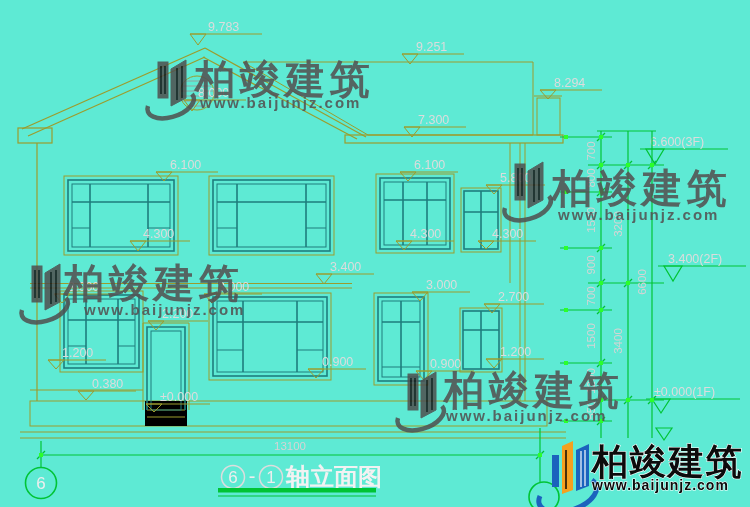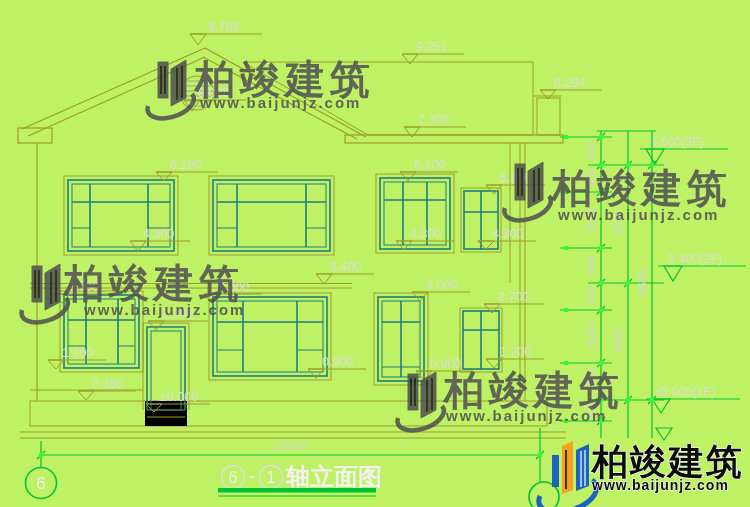--- a/index.html
+++ b/index.html
@@ -1,16 +1,16 @@
 <!DOCTYPE html>
 <html><head>
 <meta charset="utf-8">
 <style>
   html,body{margin:0;padding:0;background:#000;}
-  .stage{position:relative;width:750px;height:507px;background:#bef264;overflow:hidden;
+  .stage{position:relative;width:750px;height:507px;background:#5eead4;overflow:hidden;
          font-family:"Liberation Sans",sans-serif;}
   svg{position:absolute;left:0;top:0;}
   .oline{stroke:#9c9c2c;fill:none;stroke-width:1.2;}
   .othin{stroke:#9c9c2c;fill:none;stroke-width:1;}
   .teal{stroke:#1e7d7d;fill:none;stroke-width:1.6;}
   .teal-thin{stroke:#1e7d7d;fill:none;stroke-width:1;}
   .grn{stroke:#00c435;fill:none;stroke-width:1.2;}
   .dp{fill:#2bff2b;}
   .cadtxt{fill:#dcdcdc;font-size:12.5px;font-family:"Liberation Sans",sans-serif;}
   .dimtxt{fill:#d4d4d4;font-size:11.5px;font-family:"Liberation Sans",sans-serif;}

